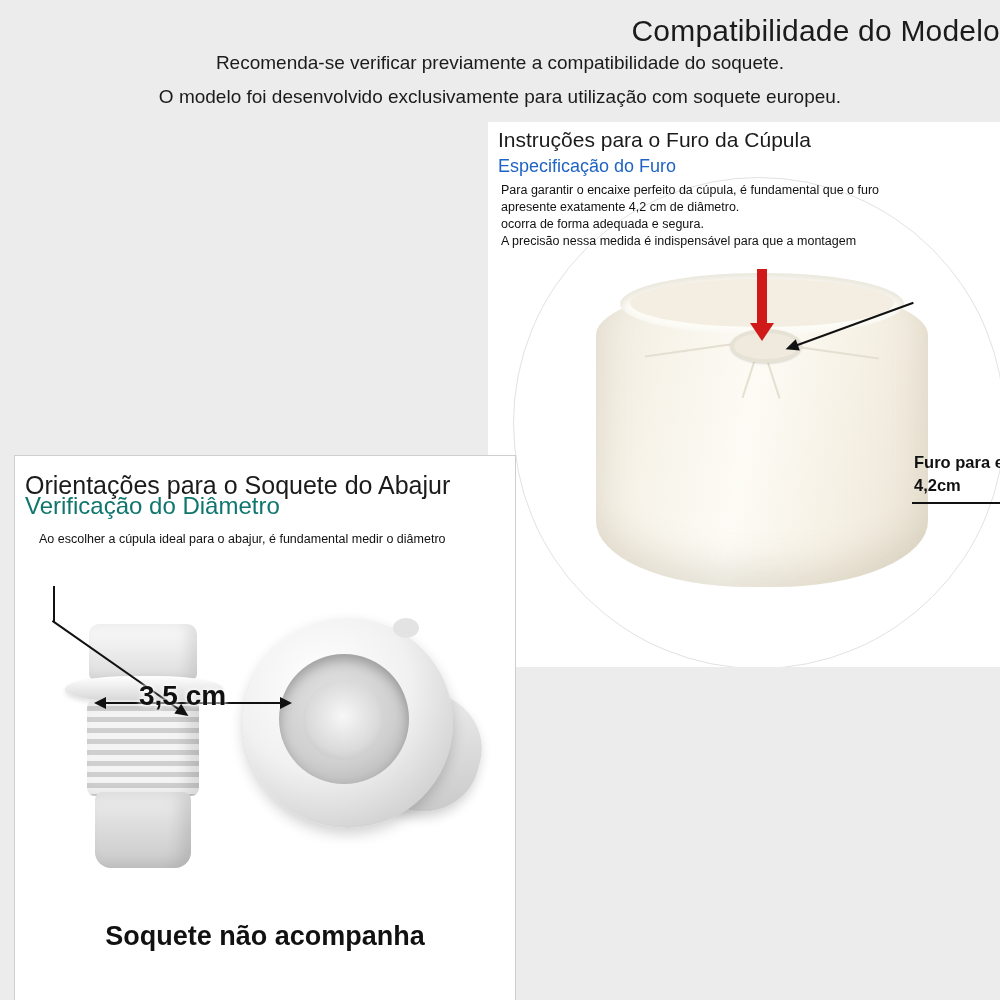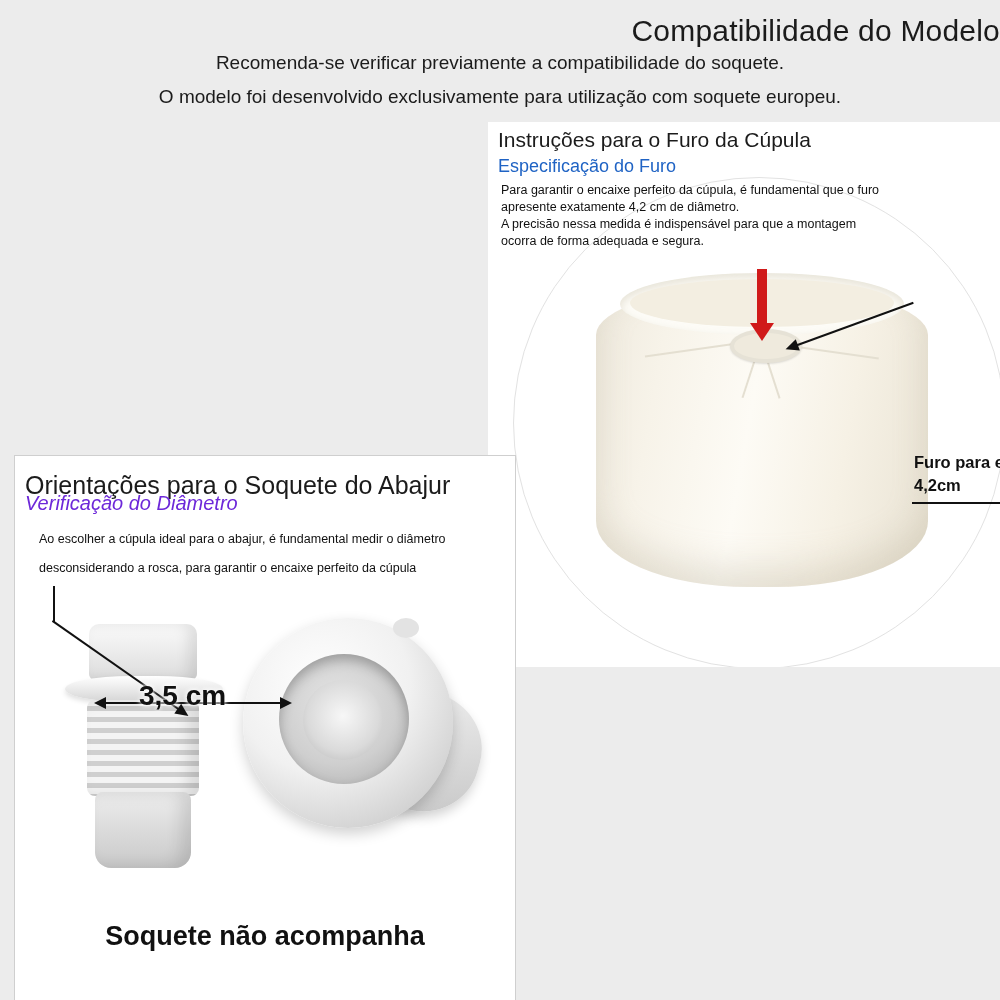--- a/index.html
+++ b/index.html
@@ -208,23 +208,22 @@
     position: absolute;
     left: 10px;
     top: 15px;
     font-size: 25px;
     color: #1b1b1b;
   }
   .soquete-subtitle {
     position: absolute;
     left: 10px;
     top: 36px;
-    font-size: 20px;
-    color: #6d28d9;
-    font-style: italic;
+    font-size: 24px;
+    color: #0f766e;
   }
   .soquete-body {
     position: absolute;
     left: 12px;
     top: 63px;
     width: 480px;
     font-size: 12.5px;
     color: #111;
     line-height: 17px;
   }
@@ -430,22 +429,22 @@
 
 <div class="panel-cupula">
 
   <div class="guide-circle"></div>
 
   <div class="cupula-title">Instruções para o Furo da Cúpula</div>
   <div class="cupula-subtitle">Especificação do Furo</div>
   <div class="cupula-body">
     <p>Para garantir o encaixe perfeito da cúpula, é fundamental que o furo</p>
     <p>apresente exatamente 4,2 cm de diâmetro.</p>
+    <p>ocorra de forma adequada e segura.</p>
     <p>A precisão nessa medida é indispensável para que  a montagem</p>
-    <p>ocorra de forma adequada e segura.</p>
   </div>
 
   <div class="shade">
     <div class="shade-body"></div>
     <div class="shade-top"></div>
     <div class="shade-inner"></div>
 
     <div class="spoke" style="left:180px;top:72px;width:118px;transform:rotate(8deg);"></div>
     <div class="spoke" style="left:180px;top:72px;width:118px;transform:rotate(172deg);"></div>
     <div class="spoke" style="left:180px;top:72px;width:60px;transform:rotate(108deg);"></div>
@@ -460,21 +459,20 @@
     </div>
     <div class="callout-underline"></div>
   </div>
 </div>
 
 <div class="panel-soquete">
   <div class="soquete-title">Orientações para o Soquete do Abajur</div>
   <div class="soquete-subtitle">Verificação do Diâmetro</div>
   <div class="soquete-body">
     <p>Ao escolher a cúpula ideal para o abajur, é fundamental medir o diâmetro</p>
-    <p>desconsiderando a rosca, para garantir o encaixe perfeito da cúpula</p>
   </div>
 
   <div class="soquete-photo">
     <div class="sock-left">
       <div class="sl-cap"></div>
       <div class="sl-flange"></div>
       <div class="sl-thread"></div>
       <div class="sl-base"></div>
     </div>
 

